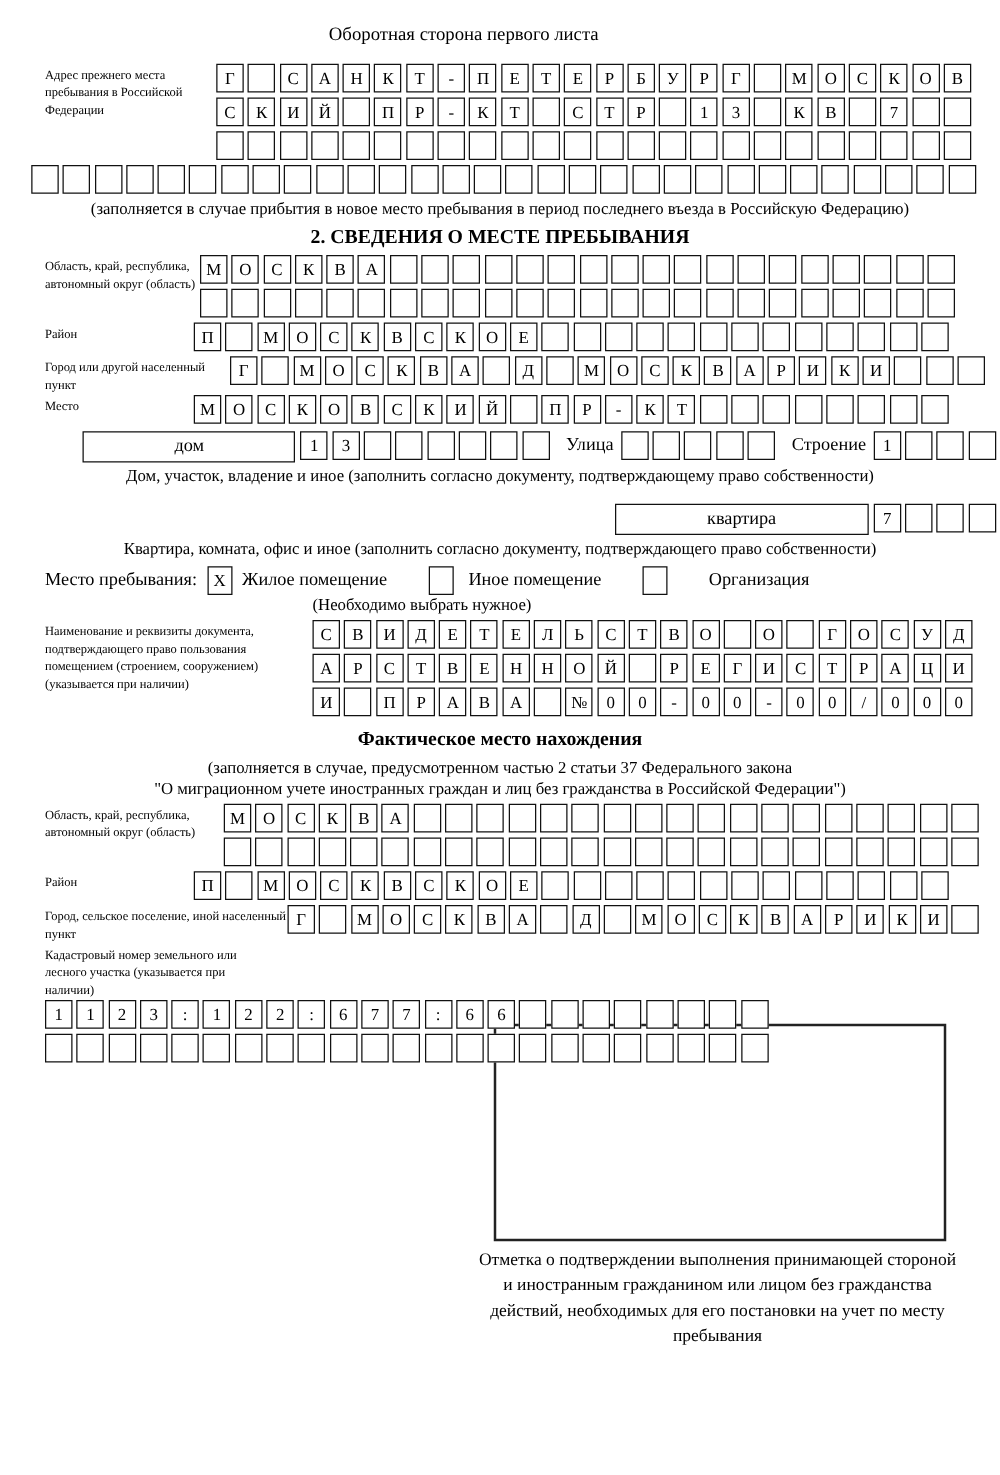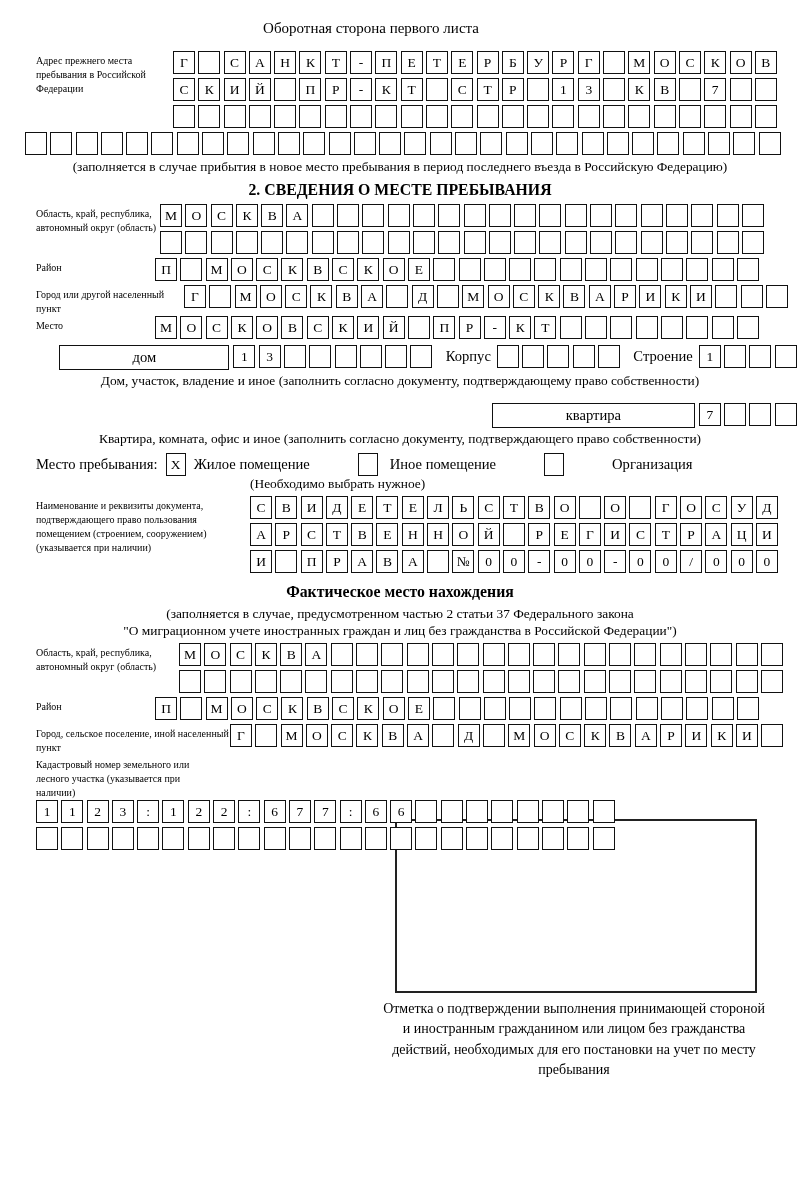--- a/index.html
+++ b/index.html
@@ -30,21 +30,21 @@
   .kad-row{height:58px;flex-direction:column;}
   .domline{display:flex;align-items:flex-start;margin:2px 0 0 32px;justify-content:flex-end;}
   .wide-field{box-sizing:border-box;border:1.6px solid #111;height:25px;display:flex;
               align-items:center;justify-content:center;font-size:14.6px;flex:none;}
   .dom-field{width:170px;margin-right:4px;}
   .kv-field{width:203px;margin-right:4px;}
   .inline-lbl{font-size:14.6px;padding:3px 6px 0 10px;flex:none;}
   .mesto{display:flex;align-items:center;margin:6px 0 0 36px;font-size:14.6px;}
   .checkbox{box-sizing:border-box;width:20px;height:23px;border:1.6px solid #111;flex:none;
             display:flex;align-items:center;justify-content:center;font-size:13.5px;}
-  .mesto .gap-s{margin-left:8px;} .mesto .gap-m{margin-left:12px;} .mesto .gap-l{margin-left:48px;}
+  .mesto .gap-s{margin-left:8px;} .mesto .gap-m{margin-left:12px;} .mesto .gap-l{margin-left:33px;}
   .subtle-caption{font-size:13.4px;margin:0 0 4px 250px;}
   .stamp{box-sizing:border-box;border:2px solid #222;width:362px;height:174px;margin:6px 0 0 395px;background:#fff;}
   .stamp-caption{width:386px;margin:6px 0 0 381px;font-size:14px;text-align:center;line-height:1.45;}
   .mt2{margin-top:14px;} .mt4{margin-top:4px;}
 </style>
 </head>
 <body>
 
 <div class="page">
 
@@ -322,21 +322,21 @@
     <div class="cells">
         <span class="cell">1</span>
         <span class="cell">3</span>
         <span class="cell"></span>
         <span class="cell"></span>
         <span class="cell"></span>
         <span class="cell"></span>
         <span class="cell"></span>
         <span class="cell"></span>
       </div>
-    <span class="inline-lbl">Корпус</span>
+    <span class="inline-lbl">Улица</span>
     <div class="cells">
         <span class="cell"></span>
         <span class="cell"></span>
         <span class="cell"></span>
         <span class="cell"></span>
         <span class="cell"></span>
       </div>
     <span class="inline-lbl">Строение</span>
     <div class="cells">
         <span class="cell">1</span>

